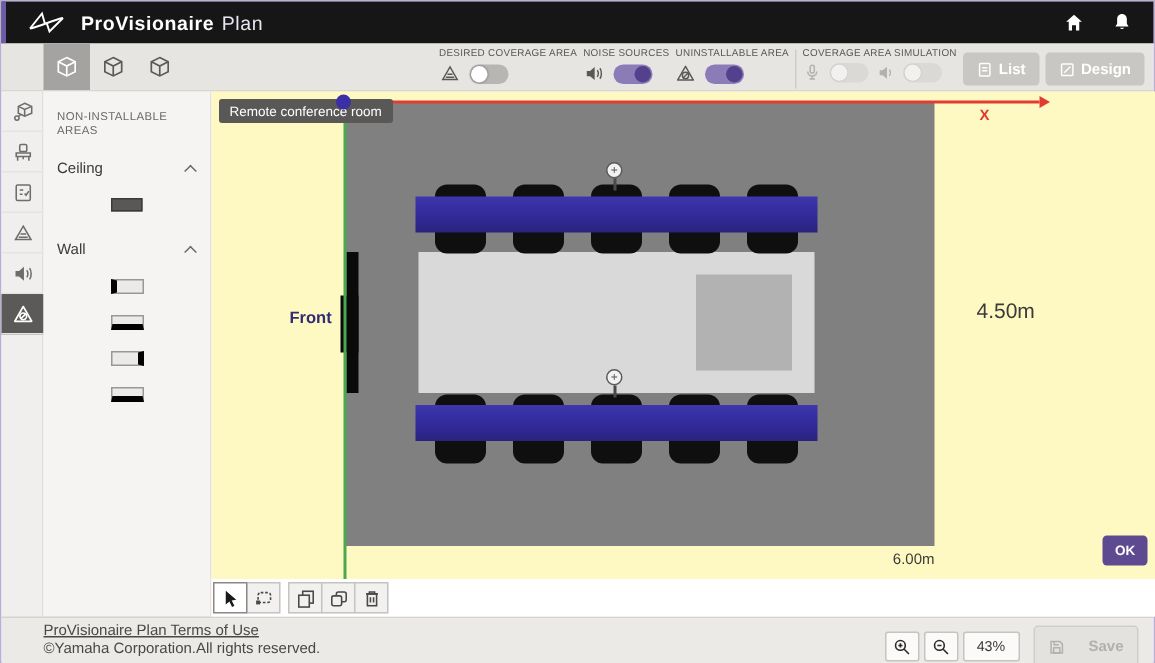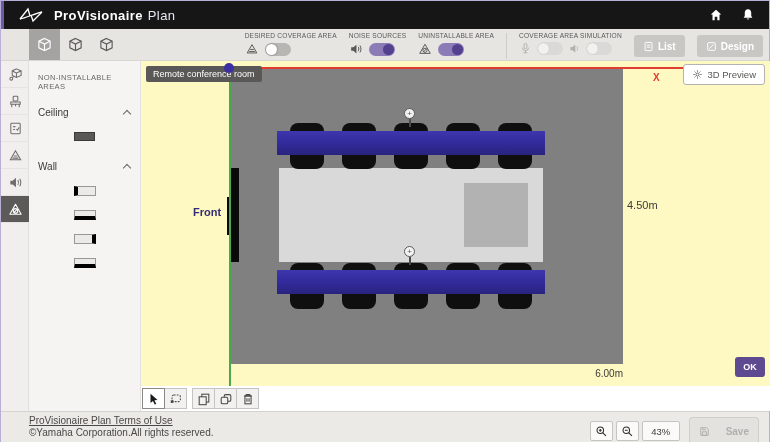--- a/index.html
+++ b/index.html
@@ -17,21 +17,21 @@
   .brand .b-plan { font-weight:300; margin-left:5px; color:#e8e6f0; }
   .topbar-right { margin-left:auto; margin-right:14px; display:flex; gap:18px; align-items:center; }
   .topbar-right .tb-icn { width:14px; height:14px; display:inline-flex; cursor:pointer; }
 
   
   .ribbon { position:absolute; left:0; top:28px; width:100%; height:32px; background:#e7e5e2;
     display:flex; align-items:stretch; border-bottom:1px solid #d8d6d3; }
   .tabs { display:flex; margin-left:28px; }
   .tab { width:31px; display:flex; align-items:center; justify-content:center; color:#5c5a58; cursor:pointer; }
   .tab.sel { background:#a5a3a1; color:#fff; }
-  .ribbon-right { margin-left:auto; margin-right:6px; display:flex; align-items:flex-start; gap:12px; padding-top:3px; }
+  .ribbon-right { margin-left:auto; margin-right:6px; display:flex; align-items:flex-start; gap:4px; padding-top:3px; }
   .tgl-group { display:flex; flex-direction:column; }
   .tgl-label { font-size:6.6px; letter-spacing:.2px; color:#5a5856; white-space:nowrap; margin-bottom:3px; }
   .tgl-row { display:flex; align-items:center; gap:6px; color:#5a5856; }
   .tgl-row .g-icn { width:14px; height:14px; display:inline-flex; }
   .switch { width:26px; height:13px; border-radius:7px; background:#b8b6b3; position:relative; cursor:pointer; flex:none; }
   .switch .knob { position:absolute; top:1px; left:1px; width:11px; height:11px; border-radius:50%;
     background:#fff; box-shadow:0 0 2px rgba(0,0,0,.45); }
   .switch.is-on { background:#8b7cb8; }
   .switch.is-on .knob { left:14px; background:#53418e; box-shadow:none; }
   .switch.is-off_disabled { background:#dbd9d6; }
@@ -90,21 +90,21 @@
   .front-label { position:absolute; left:-37px; top:138px; width:34px; text-align:left;
     color:#332c73; font-size:11px; font-weight:bold; z-index:5; }
   .mic { position:absolute; width:11px; height:11px; border-radius:50%; background:#f2f2f2;
     border:1px solid #5a5a5a; z-index:5; color:#555; font-size:8px; line-height:9px; text-align:center; }
   .mic::after { content:""; position:absolute; left:4px; top:10px; width:1.5px; height:8px; background:#4a4a4a; }
   .mic.m-top { left:174px; top:40px; }
   .mic.m-bottom { left:174px; top:178px; }
 
   .dim-width { position:absolute; left:89px; top:307px; width:393px; text-align:right;
     font-size:10px; color:#3c3a38; z-index:2; }
-  .dim-height { position:absolute; left:486px; top:138px; font-size:11px; color:#3c3a38; z-index:2; }
+  .dim-height { position:absolute; left:510px; top:138px; font-size:14px; color:#3c3a38; z-index:2; }
   .ok-btn { position:absolute; left:594px; top:296px; width:30px; height:20px; background:#5e4a91; color:#fff;
     font-size:9px; font-weight:bold; border:none; border-radius:3px; cursor:pointer; z-index:6; }
   .preview-btn { position:absolute; right:6px; top:3px; height:21px; background:#fff; border:1px solid #b5b3b1;
     border-radius:3px; font-size:9.5px; color:#5a5856; display:flex; align-items:center; gap:4px;
     padding:0 8px; cursor:pointer; z-index:6; }
 
   .toolsbar { position:absolute; left:0; top:325px; width:100%; height:25px; background:#fff;
     display:flex; align-items:center; gap:2px; padding-left:2px; z-index:6; }
   .tool-group { display:flex; }
   .tool-btn { width:23px; height:21px; background:#f2f1ef; border:1px solid #c6c4c2; display:flex;
@@ -388,29 +388,20 @@
         <div class="front-label">Front</div>
         <div class="mic m-top">+</div>
         <div class="mic m-bottom">+</div>
       </div>
 
       <div class="dim-height">4.50m</div>
       <div class="dim-width">6.00m</div>
 
       <button class="ok-btn">OK</button>
 
-      <button class="preview-btn">
-        <span>
-          <svg width="11" height="11" viewBox="0 0 16 16" fill="none" stroke="currentColor" stroke-width="1.3">
-              <circle cx="8" cy="8" r="2.2"></circle>
-              <path d="M8 2 V4 M8 12 V14 M2 8 H4 M12 8 H14 M3.8 3.8 L5.2 5.2 M10.8 10.8 L12.2 12.2 M12.2 3.8 L10.8 5.2 M5.2 10.8 L3.8 12.2"></path>
-            </svg>
-        </span>
-        <span>3D Preview</span>
-      </button>
 
       <div class="toolsbar">
         <div class="tool-group">
           <div class="tool-btn sel">
             <svg width="14" height="14" viewBox="0 0 16 16">
                 <path d="M4 2 L12 9 L8.5 9.5 L10.6 13.6 L8.8 14.4 L6.8 10.3 L4 12.6 Z" fill="#1a1a1a"></path>
               </svg>
           </div>
           <div class="tool-btn">
             <svg width="14" height="14" viewBox="0 0 16 16" fill="none" stroke="#4a4848" stroke-width="1.2">

